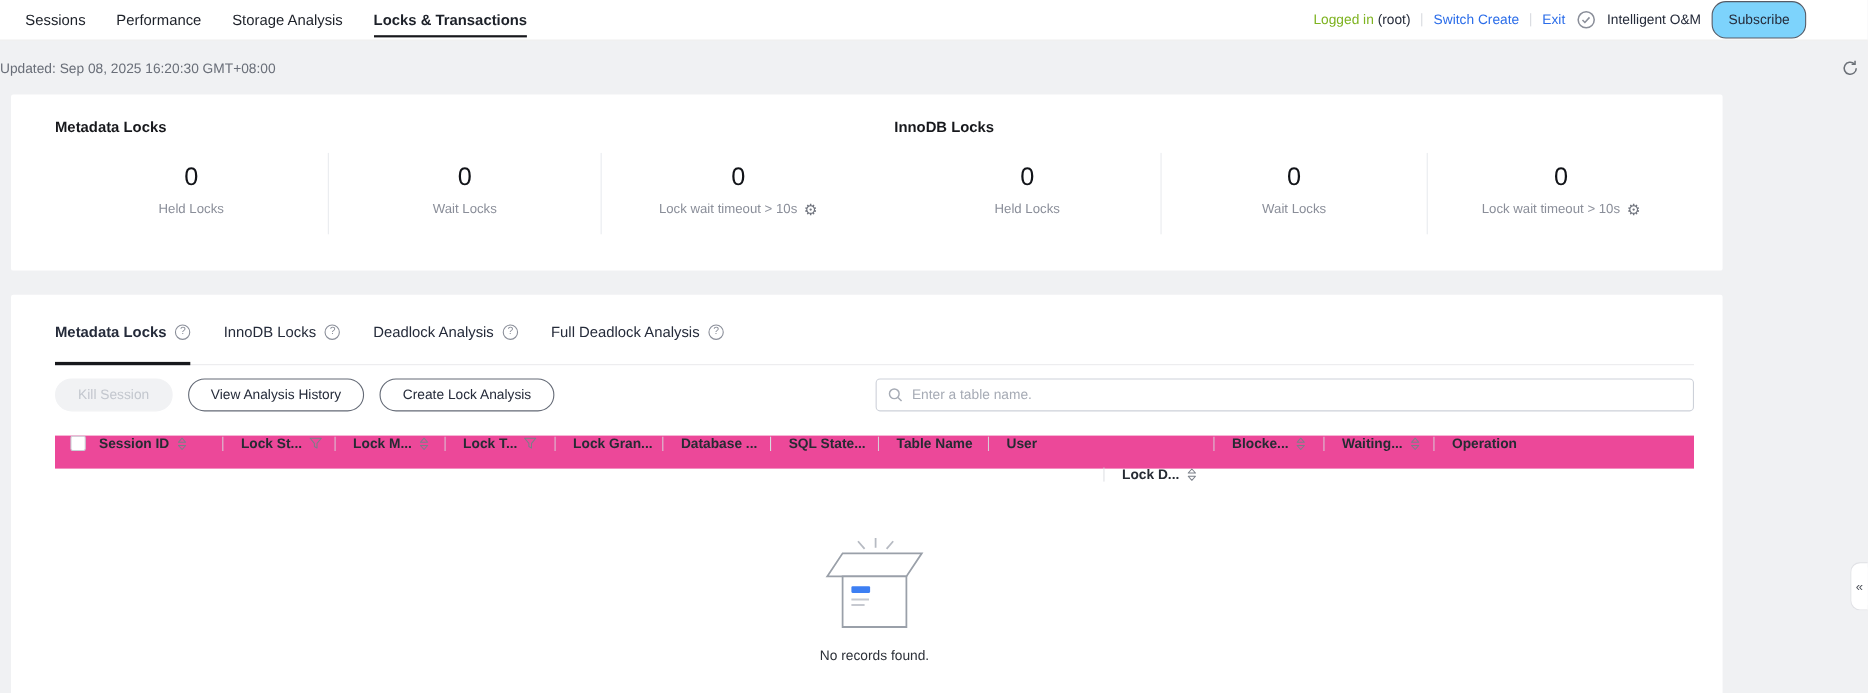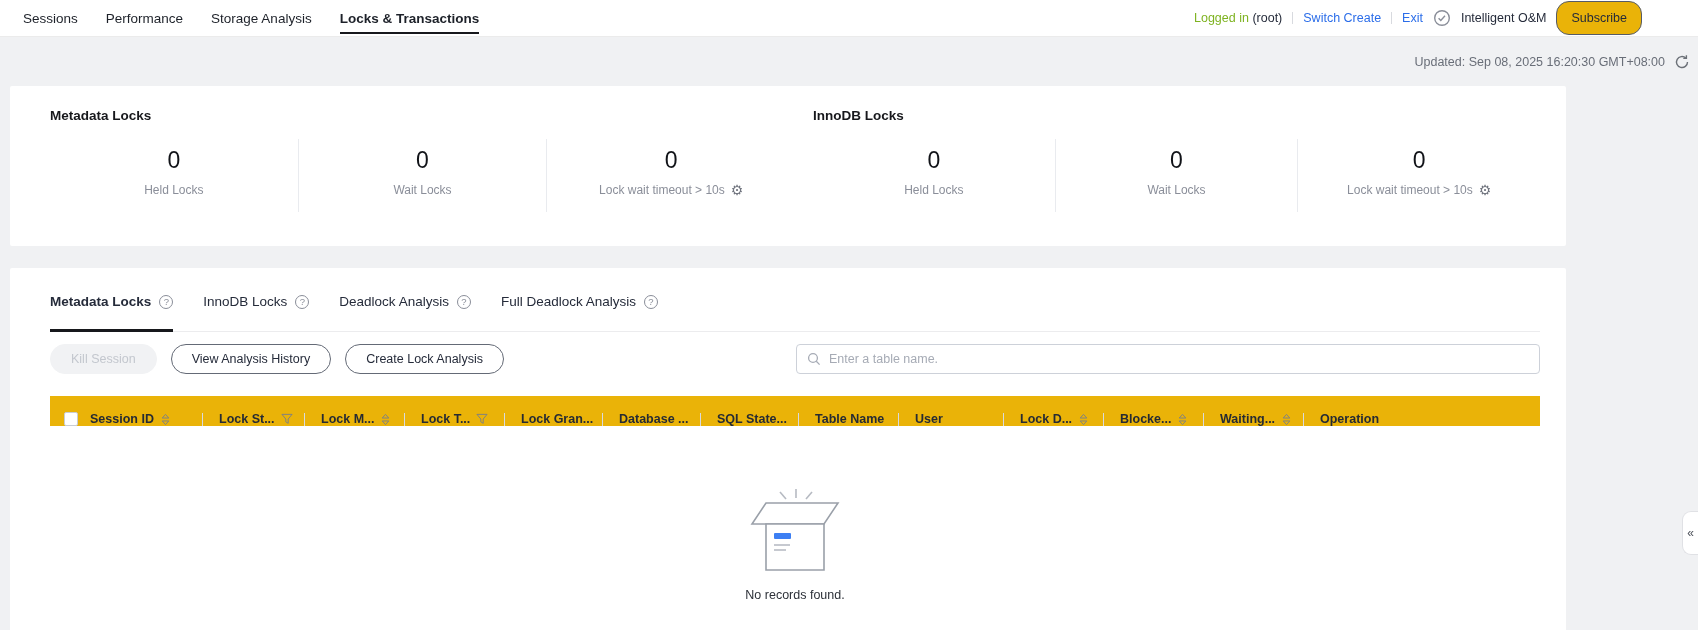--- a/index.html
+++ b/index.html
@@ -13,26 +13,26 @@
   .ttab { position:relative; display:flex; align-items:center; font-size:13.5px;
     color:#1d2129; cursor:pointer; white-space:nowrap; }
   .ttab.active { font-weight:bold; }
   .ttab.active::after { content:""; position:absolute; left:0; right:0; bottom:2px;
     height:2px; background:#17181c; }
   .top-right { margin-left:auto; display:flex; align-items:center; gap:10px;
     font-size:12.5px; white-space:nowrap; }
   .green { color:#7eb320; }
   .lnk { color:#2b6de9; cursor:pointer; }
   .vsep { width:1px; height:12px; background:#d8dadf; }
-  .pill-btn { border:1px solid #565b66; border-radius:13px; background:#eab308;
+  .pill-btn { border:1px solid #565b66; border-radius:13px; background:#7dd3fc;
     padding:9px 14px; font-size:12.5px; color:#252b3a; cursor:pointer;
     font-family:"Liberation Sans",sans-serif; }
 
   
-  .refresh-row { height:49px; display:flex; align-items:center; justify-content:flex-end;
+  .refresh-row { height:49px; display:flex; align-items:center; justify-content:space-between;
     gap:9px; padding-right:8px; color:#696e78; font-size:12.5px; }
   .icon-btn { background:none; border:none; cursor:pointer; display:flex; align-items:center; }
 
   
   .card { background:#fff; width:1556px; margin-left:10px; border-radius:2px; }
   .card1 { height:160px; padding:22px 26px 0 40px; }
   .panels { display:flex; }
   .panel { width:50%; }
   .panel2 { padding-left:18px; }
   .panel-title { font-size:13.5px; font-weight:bold; color:#17181c; }
@@ -60,21 +60,21 @@
     font-family:"Liberation Sans",sans-serif; white-space:nowrap; }
   .btn:disabled { background:#f1f2f4; border-color:#f1f2f4; color:#c3c7ce; cursor:default; }
   .search { margin-left:auto; width:744px; height:30px; border:1px solid #cdd1d9;
     border-radius:4px; background:#fff; display:flex; align-items:center;
     padding:0 10px; gap:8px; }
   .search input { flex:1; border:none; outline:none; font-size:12.5px; color:#333;
     font-family:"Liberation Sans",sans-serif; background:transparent; }
   .search input::placeholder { color:#a6abb5; }
 
   
-  .thead { display:flex; align-items:flex-end; height:30px; background:#eab308;
+  .thead { display:flex; align-items:flex-start; height:30px; background:#ec4899;
     margin-top:22px; font-size:12.5px; font-weight:bold; color:#262b33; }
   .th { display:flex; align-items:center; gap:6px; padding-right:6px;
     white-space:nowrap; overflow:hidden; }
   .th.sep::before { content:""; width:1px; height:13px; background:#d8dadf;
     margin-right:10px; flex:0 0 1px; }
   .chk { width:14px; height:14px; border:1px solid #c9ccd3; border-radius:2px;
     background:#fff; margin-left:14px; cursor:pointer; }
   .cic { flex:0 0 auto; cursor:pointer; }
   .cic path { stroke:#7a7f88; fill:none; stroke-linejoin:round; }
 

